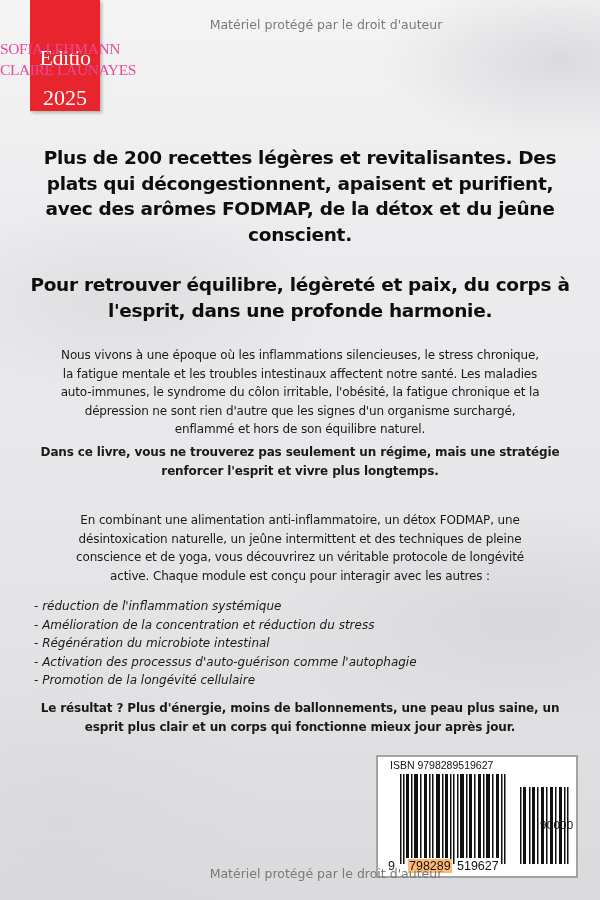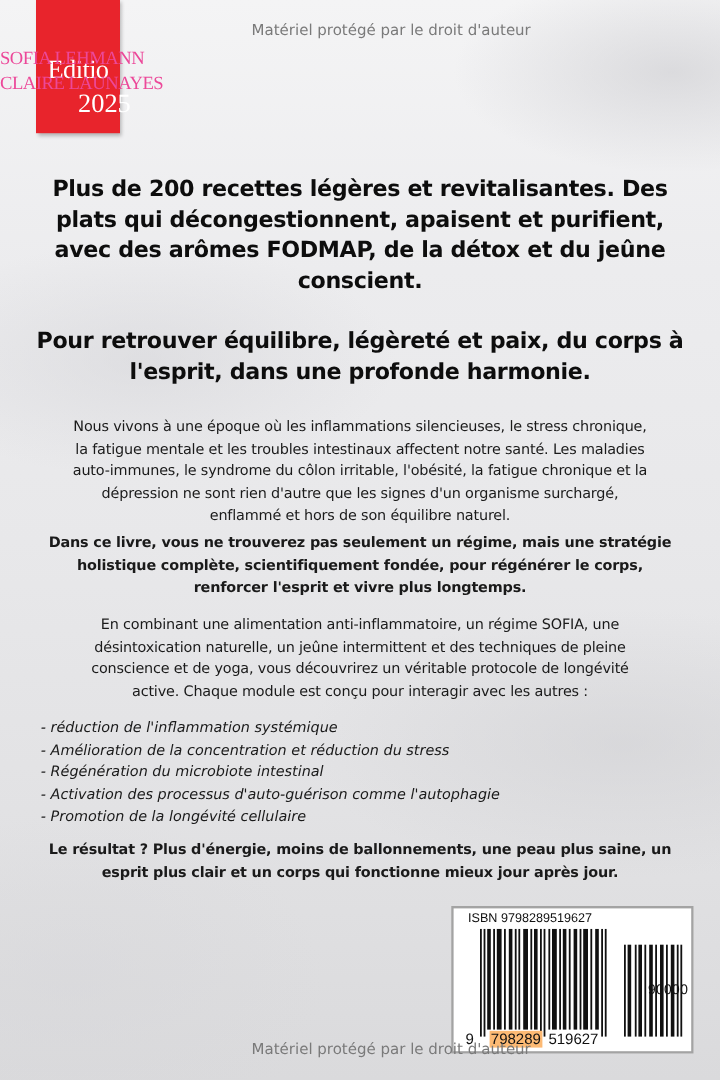--- a/index.html
+++ b/index.html
@@ -14,21 +14,21 @@
       linear-gradient(180deg, #f4f4f5 0%, #ececee 25%, #e8e8ea 50%, #e2e2e4 75%, #dadadc 100%);
   }
   .edition-badge {
     position: absolute; left: 30px; top: 0; width: 70px; height: 111px;
     background: #e8242c;
     box-shadow: 2px 2px 3px rgba(0,0,0,0.25);
     color: #ffffff; text-align: center;
     font-family: "Liberation Serif", serif;
   }
   .edition-badge .word { position: absolute; top: 46px; left: 0; width: 100%; font-size: 22px; line-height: 24px; letter-spacing: -0.5px; }
-  .edition-badge .year { position: absolute; top: 74px; left: 0; width: 100%; font-size: 22px; line-height: 24px; margin-left: 22px; }
+  .edition-badge .year { position: absolute; top: 86px; left: 0; width: 100%; font-size: 22px; line-height: 24px; }
   .watermark {
     position: absolute; left: 0; width: 600px; text-align: center;
     font-family: "DejaVu Sans", sans-serif; font-size: 12.5px; color: #7a7a7a; margin-left: 26px;
   }
   .watermark.top { top: 17px; }
   .watermark.bottom { top: 866px; }
   .authors {
     position: absolute; top: 38px; left: 0; width: 537px; text-align: left;
     font-family: "Liberation Serif", serif; font-size: 15.5px; line-height: 21px;
     color: #ec4899; letter-spacing: -0.4px;
@@ -96,26 +96,25 @@
 <div class="para p1">
   <div>Nous vivons à une époque où les inflammations silencieuses, le stress chronique,</div>
   <div>la fatigue mentale et les troubles intestinaux affectent notre santé. Les maladies</div>
   <div>auto-immunes, le syndrome du côlon irritable, l'obésité, la fatigue chronique et la</div>
   <div>dépression ne sont rien d'autre que les signes d'un organisme surchargé,</div>
   <div>enflammé et hors de son équilibre naturel.</div>
 </div>
 
 <div class="para p2">
   <div>Dans ce livre, vous ne trouverez pas seulement un régime, mais une stratégie</div>
-  <div>holistique complète, scientifiquement fondée, pour régénérer le corps,</div>
   <div>renforcer l'esprit et vivre plus longtemps.</div>
 </div>
 
 <div class="para p3">
-  <div>En combinant une alimentation anti-inflammatoire, un régime SOFIA, une</div>
+  <div>En combinant une alimentation anti-inflammatoire, un détox FODMAP, une</div>
   <div>désintoxication naturelle, un jeûne intermittent et des techniques de pleine</div>
   <div>conscience et de yoga, vous découvrirez un véritable protocole de longévité</div>
   <div>active. Chaque module est conçu pour interagir avec les autres :</div>
 </div>
 
 <ul class="bullets">
   <li>- réduction de l'inflammation systémique</li>
   <li>- Amélioration de la concentration et réduction du stress</li>
   <li>- Régénération du microbiote intestinal</li>
   <li>- Activation des processus d'auto-guérison comme l'autophagie</li>

